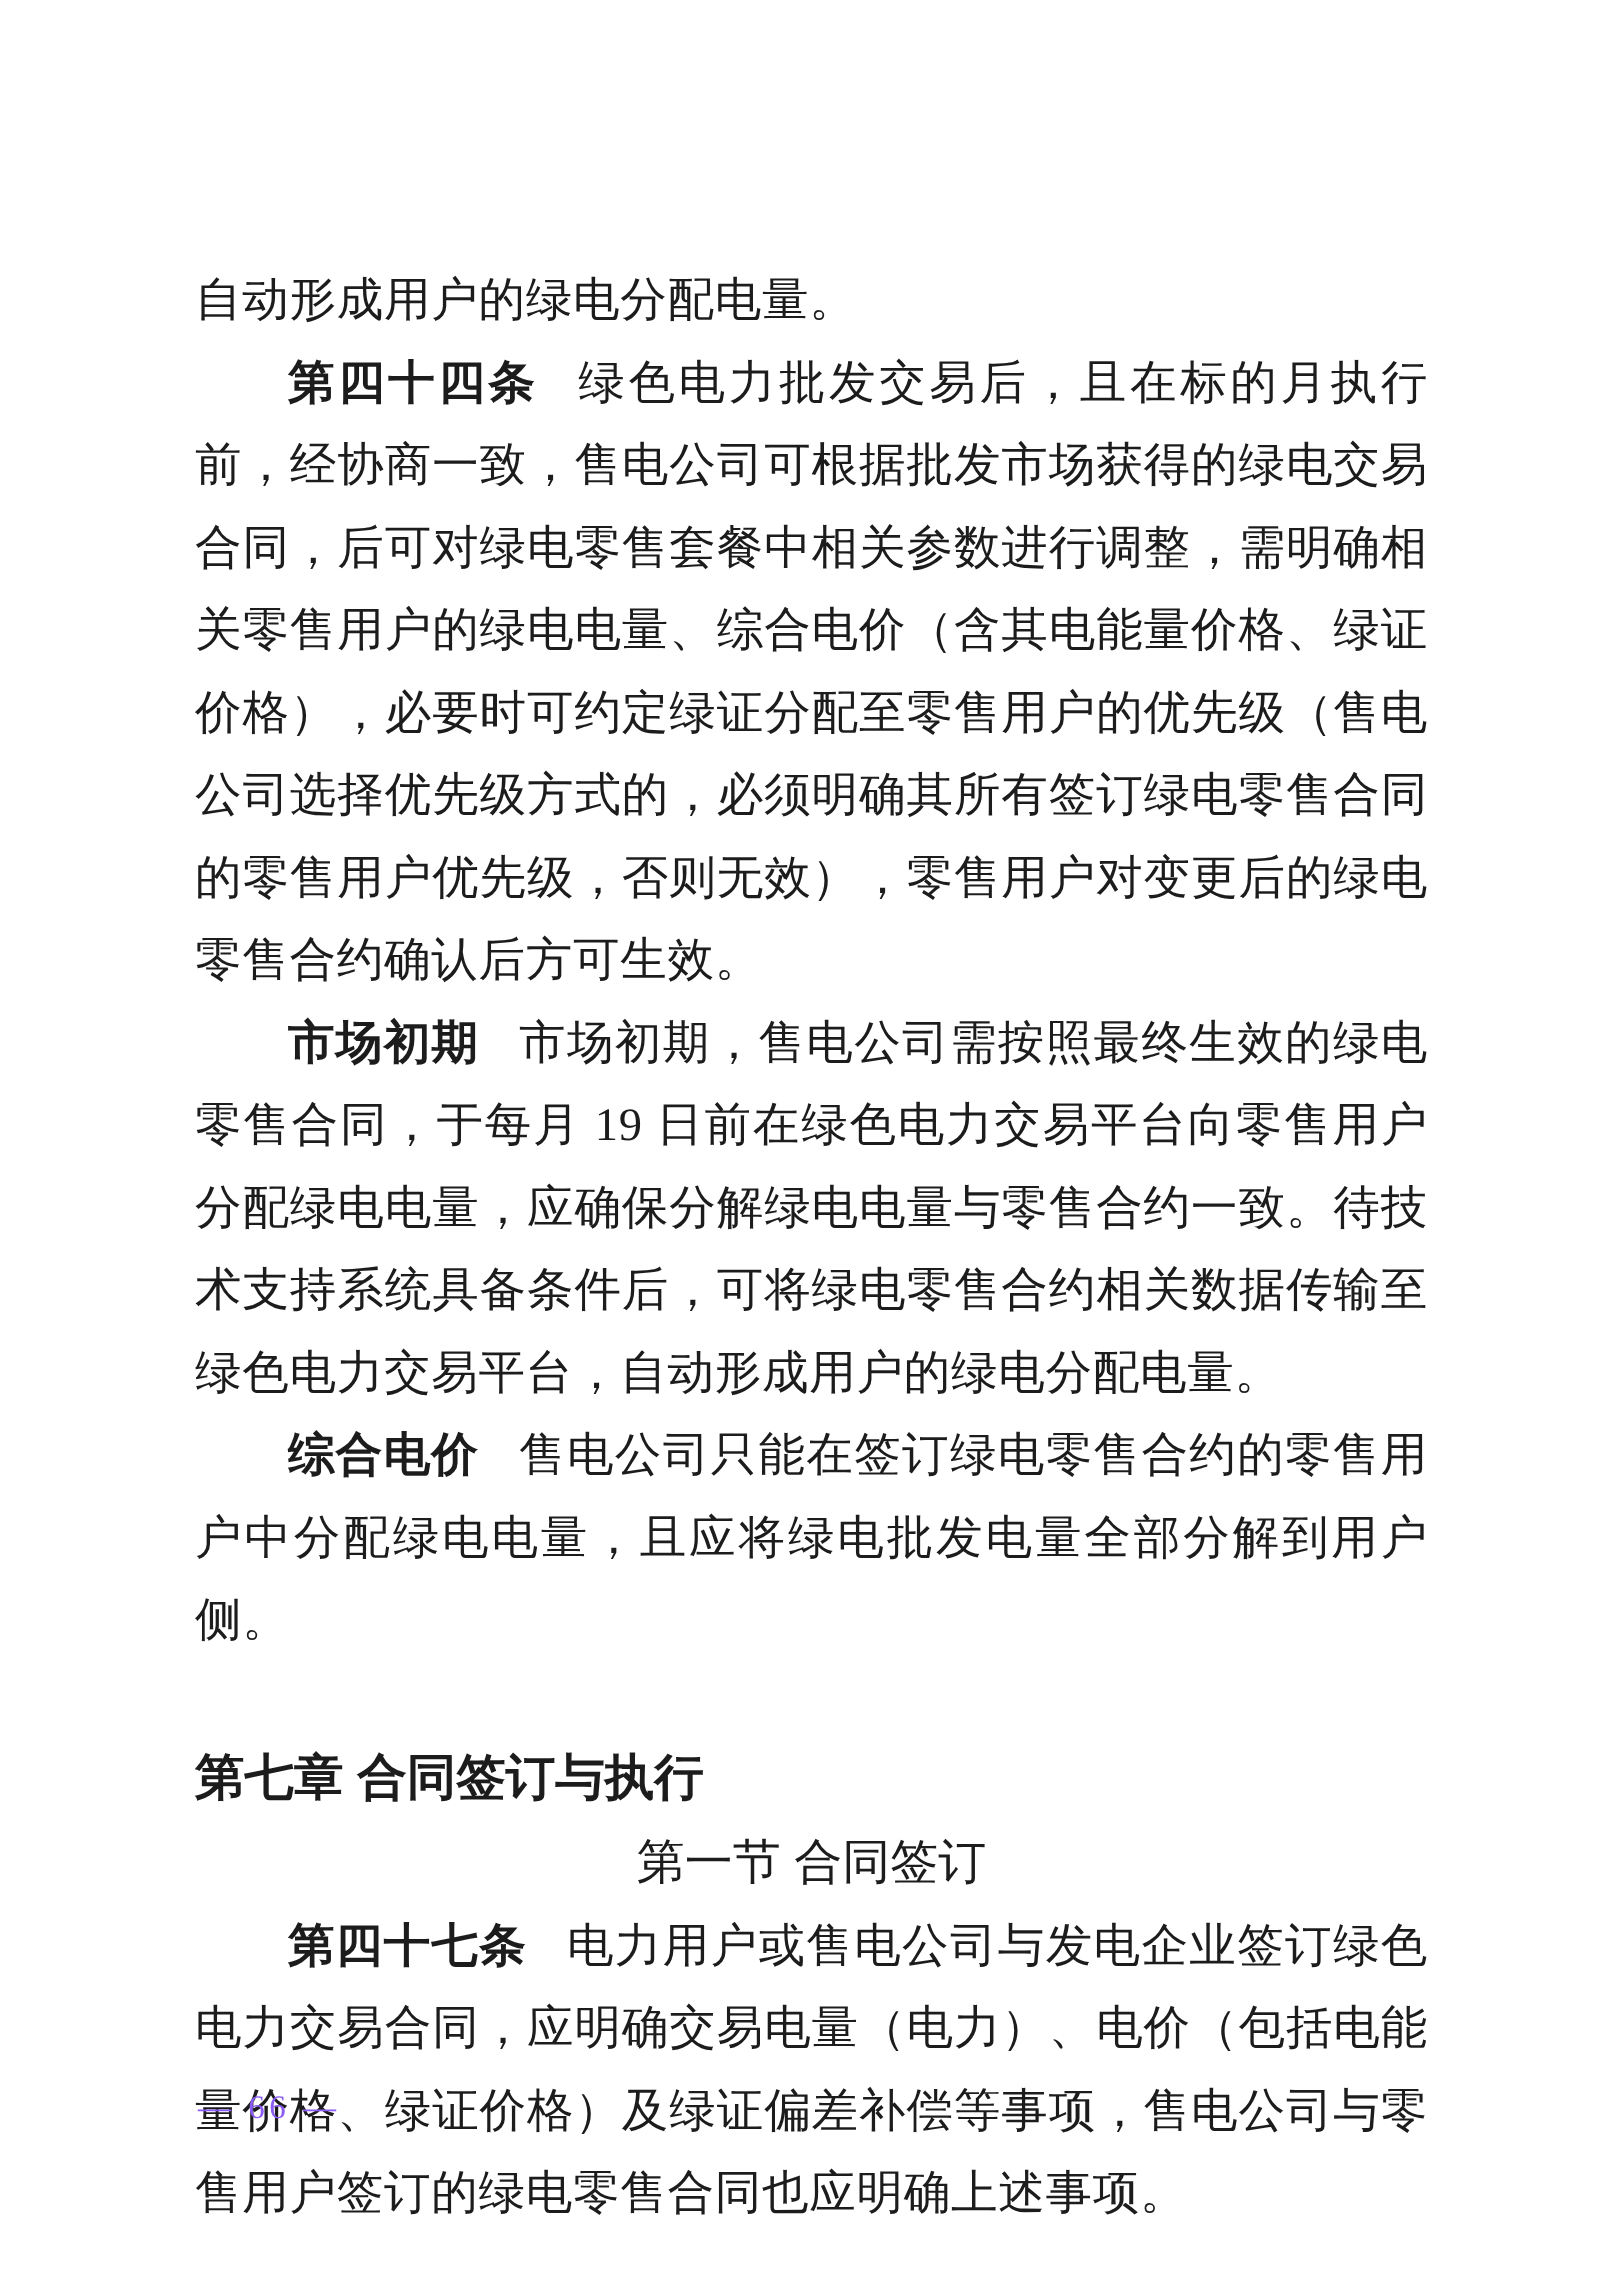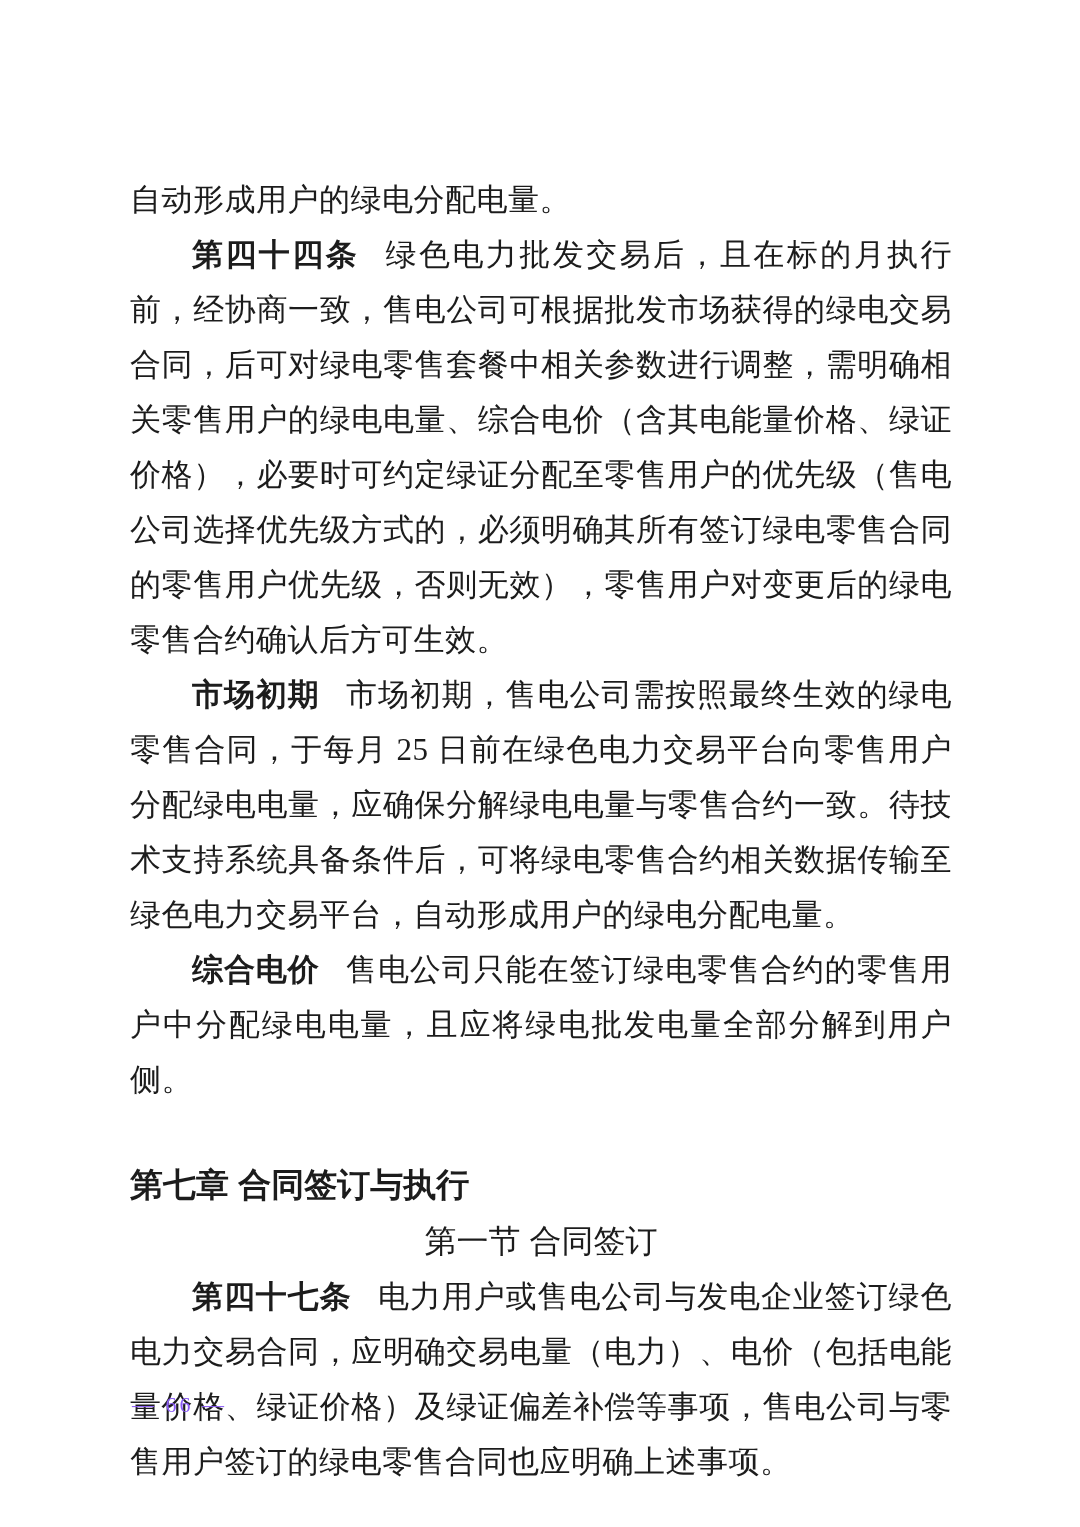--- a/index.html
+++ b/index.html
@@ -67,21 +67,21 @@
 </style>
 </head>
 <body>
 
 <div class="doc-body">
 
   <p class="para no-indent">自动形成用户的绿电分配电量。</p>
 
   <p class="para"><span class="art-num">第四十四条</span><span>绿色电力批发交易后，且在标的月执行前，经协商一致，售电公司可根据批发市场获得的绿电交易合同，后可对绿电零售套餐中相关参数进行调整，需明确相关零售用户的绿电电量、综合电价（含其电能量价格、绿证价格），必要时可约定绿证分配至零售用户的优先级（售电公司选择优先级方式的，必须明确其所有签订绿电零售合同的零售用户优先级，否则无效），零售用户对变更后的绿电零售合约确认后方可生效。</span></p>
 
-  <p class="para"><span class="art-num">市场初期</span><span>市场初期，售电公司需按照最终生效的绿电零售合同，于每月 25 日前在绿色电力交易平台向零售用户分配绿电电量，应确保分解绿电电量与零售合约一致。待技术支持系统具备条件后，可将绿电零售合约相关数据传输至绿色电力交易平台，自动形成用户的绿电分配电量。</span></p>
+  <p class="para"><span class="art-num">市场初期</span><span>市场初期，售电公司需按照最终生效的绿电零售合同，于每月 19 日前在绿色电力交易平台向零售用户分配绿电电量，应确保分解绿电电量与零售合约一致。待技术支持系统具备条件后，可将绿电零售合约相关数据传输至绿色电力交易平台，自动形成用户的绿电分配电量。</span></p>
 
   <p class="para"><span class="art-num">综合电价</span><span>售电公司只能在签订绿电零售合约的零售用户中分配绿电电量，且应将绿电批发电量全部分解到用户侧。</span></p>
 
   <h2 class="chapter-heading">第七章 合同签订与执行</h2>
 
   <h3 class="section-heading">第一节 合同签订</h3>
 
   <p class="para"><span class="art-num">第四十七条</span><span>电力用户或售电公司与发电企业签订绿色电力交易合同，应明确交易电量（电力）、电价（包括电能量价格、绿证价格）及绿证偏差补偿等事项，售电公司与零售用户签订的绿电零售合同也应明确上述事项。</span></p>
 
 </div>

